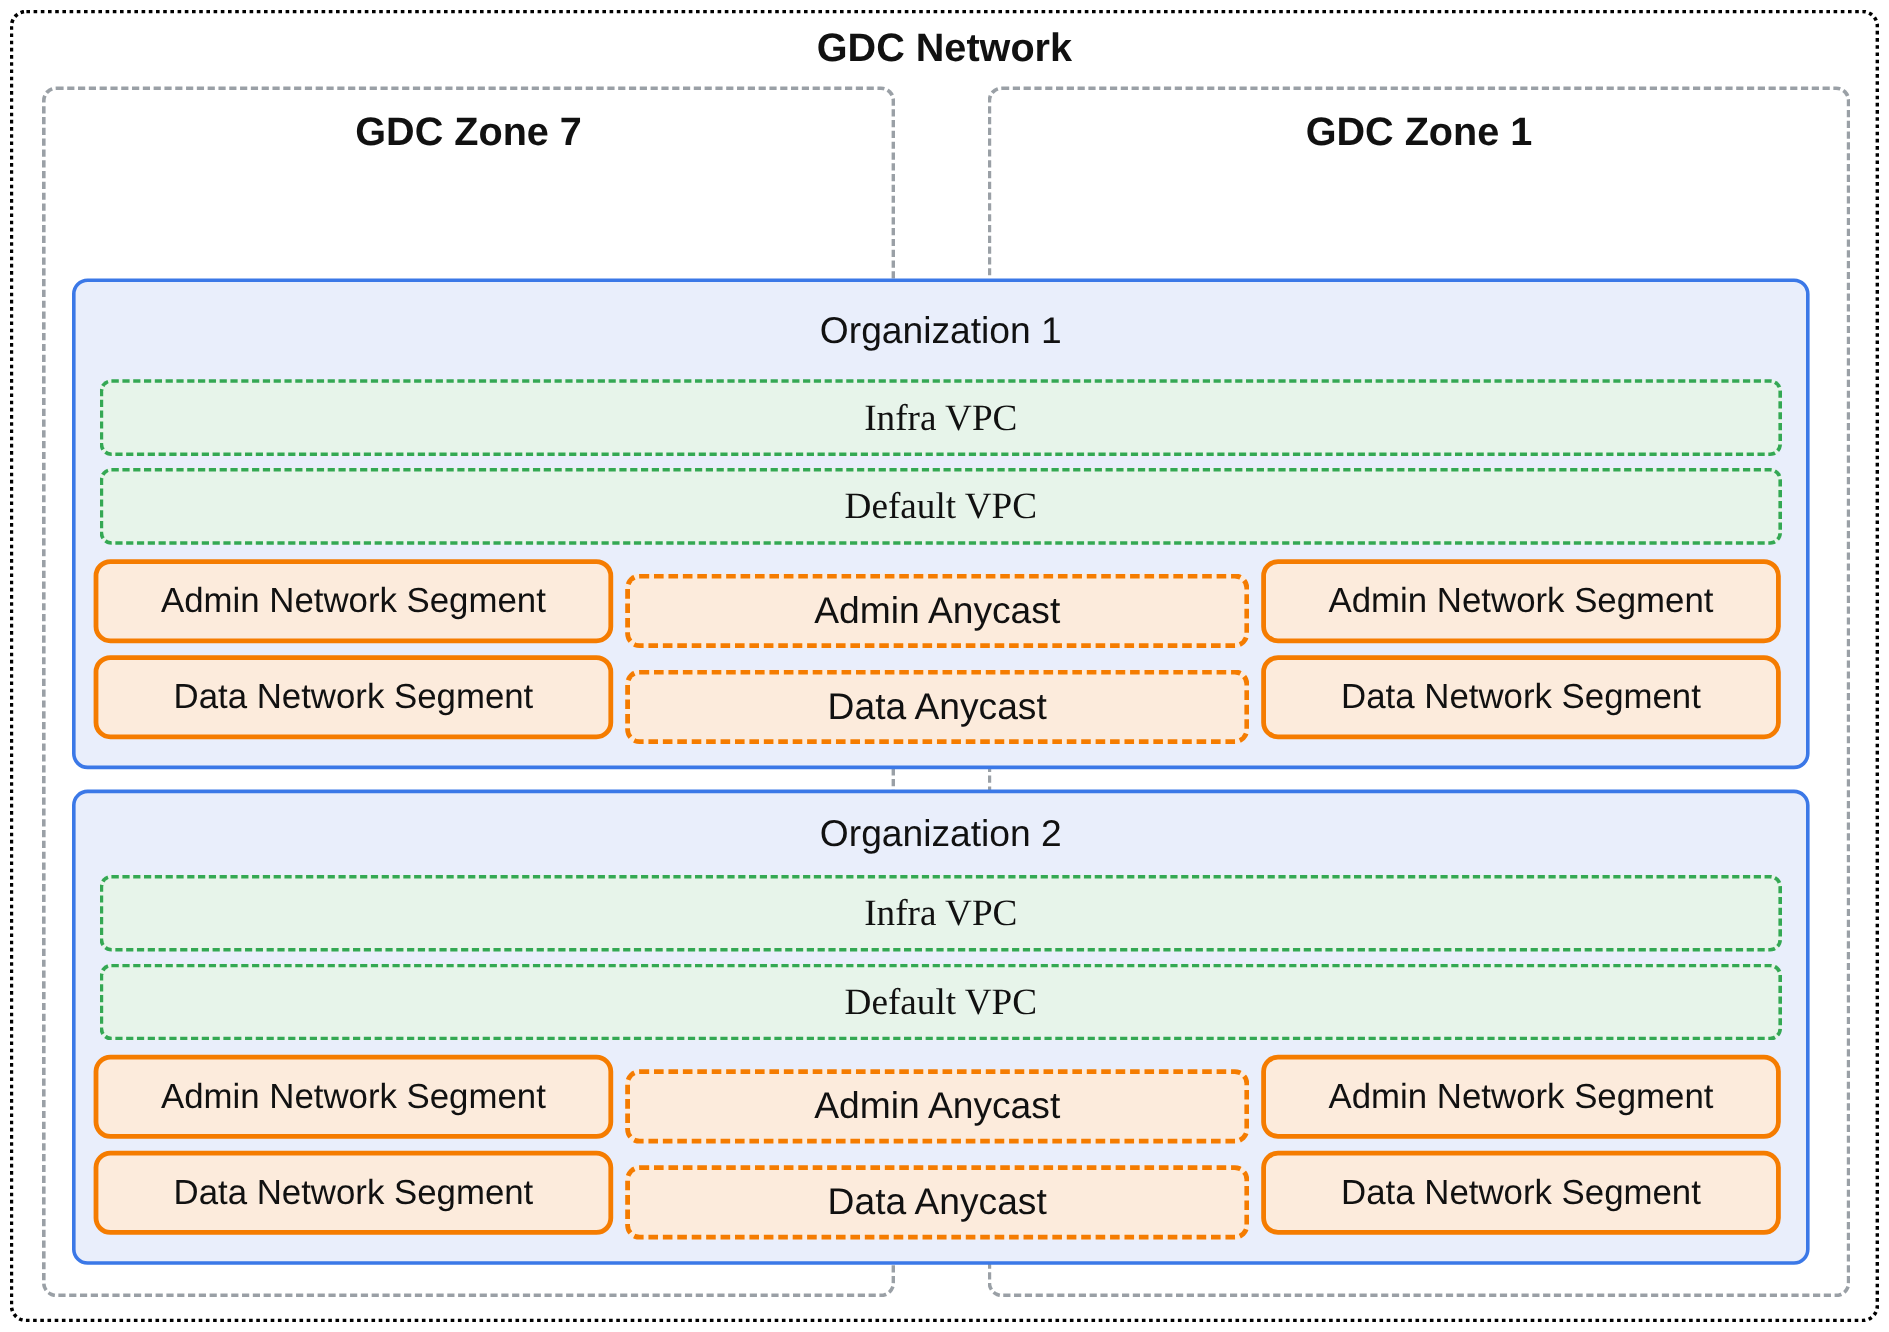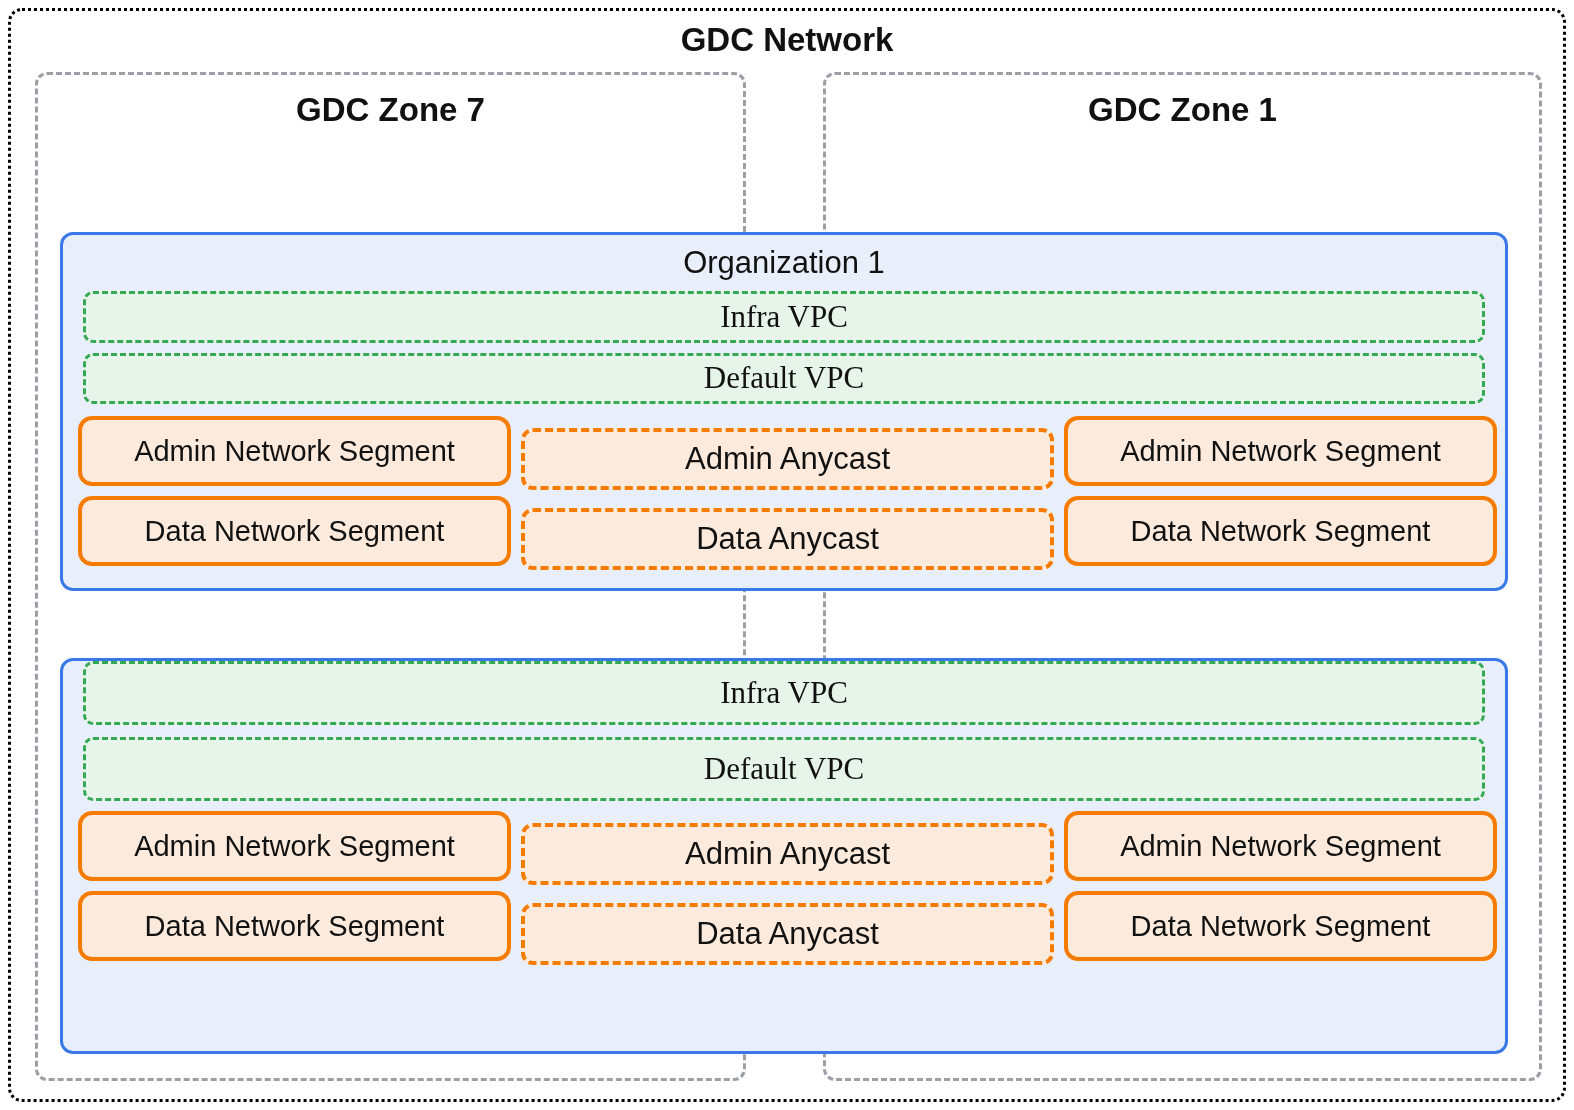--- a/index.html
+++ b/index.html
@@ -73,21 +73,21 @@
     position:absolute;
     left:60px;
     width:1448px;
     border:3px solid var(--org_border,#3b78e7);
     border-radius:13px;
     background:var(--org_bg,#e9eefb);
     display:flex;
     flex-direction:column;
     padding-bottom:22px;
   }
-  .org1{ top:232px; height:359px; }
+  .org1{ top:232px; height:409px; }
   .org2{ top:658px; height:396px; }
   .org-title{
     flex:1;
     display:flex; align-items:center; justify-content:center;
     font-size:31px;
     min-height:56px;
   }
   .vpc{
     height:64px;
     margin:0 20px 12px 20px;
@@ -96,21 +96,21 @@
     background:var(--vpc_bg,#e7f4ea);
     display:flex; align-items:center; justify-content:center;
     font-size:31px;
     font-family:Liberation Serif, serif;
   }
   .vpc:nth-of-type(2){ margin-bottom:10px; }
   .seg-row{
     display:grid;
     grid-template-columns:433px 1fr 433px;
     column-gap:10px;
-    padding:0 8px 0 15px;
+    padding:0 21px 0 15px;
     margin-bottom:10px;
     height:70px;
   }
   .seg-row:last-child{ margin-bottom:0; }
   .segment{
     height:70px;
     border:4px solid var(--segment_border,#f57c00);
     border-radius:14px;
     background:var(--segment_bg,#fcebdc);
     display:flex; align-items:center; justify-content:center;
@@ -155,20 +155,21 @@
       <div class="segment">Admin Network Segment</div>
     </div>
     <div class="seg-row">
       <div class="segment">Data Network Segment</div>
       <div class="anycast">Data Anycast</div>
       <div class="segment">Data Network Segment</div>
     </div>
   </div>
 
   <div class="org org2">
+    <div class="org-title">Organization 2</div>
     <div class="vpc">Infra VPC</div>
     <div class="vpc">Default VPC</div>
     <div class="seg-row">
       <div class="segment">Admin Network Segment</div>
       <div class="anycast">Admin Anycast</div>
       <div class="segment">Admin Network Segment</div>
     </div>
     <div class="seg-row">
       <div class="segment">Data Network Segment</div>
       <div class="anycast">Data Anycast</div>

